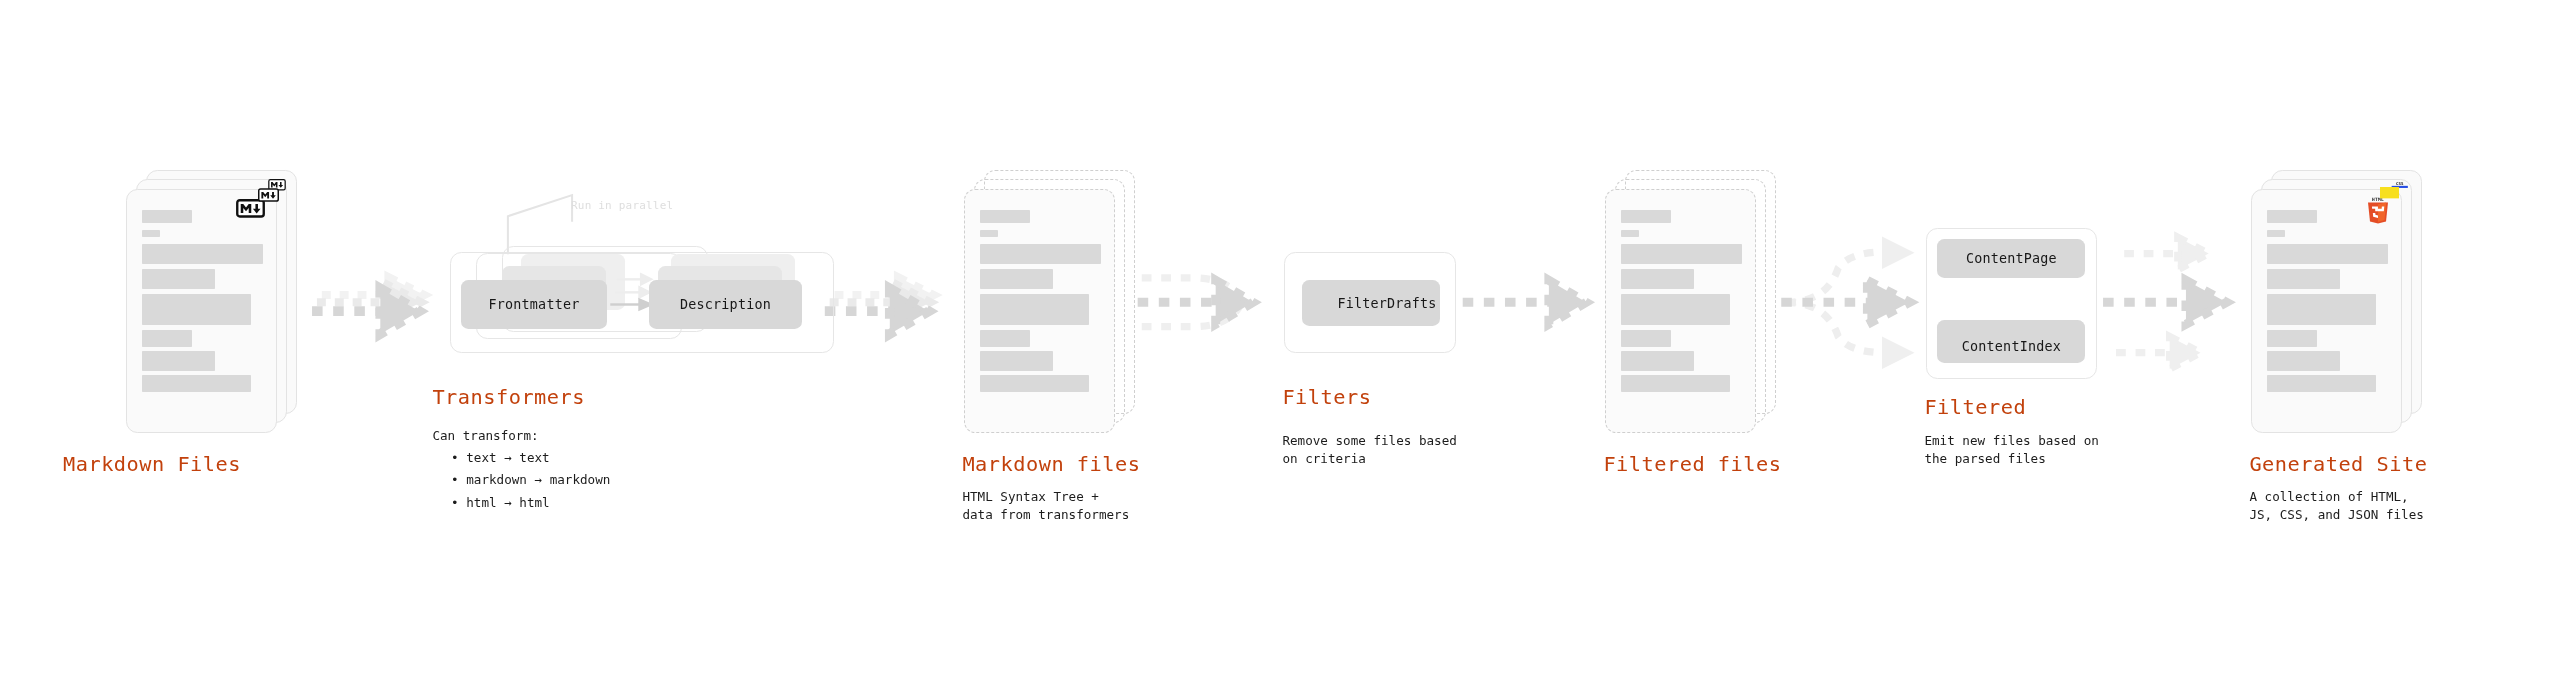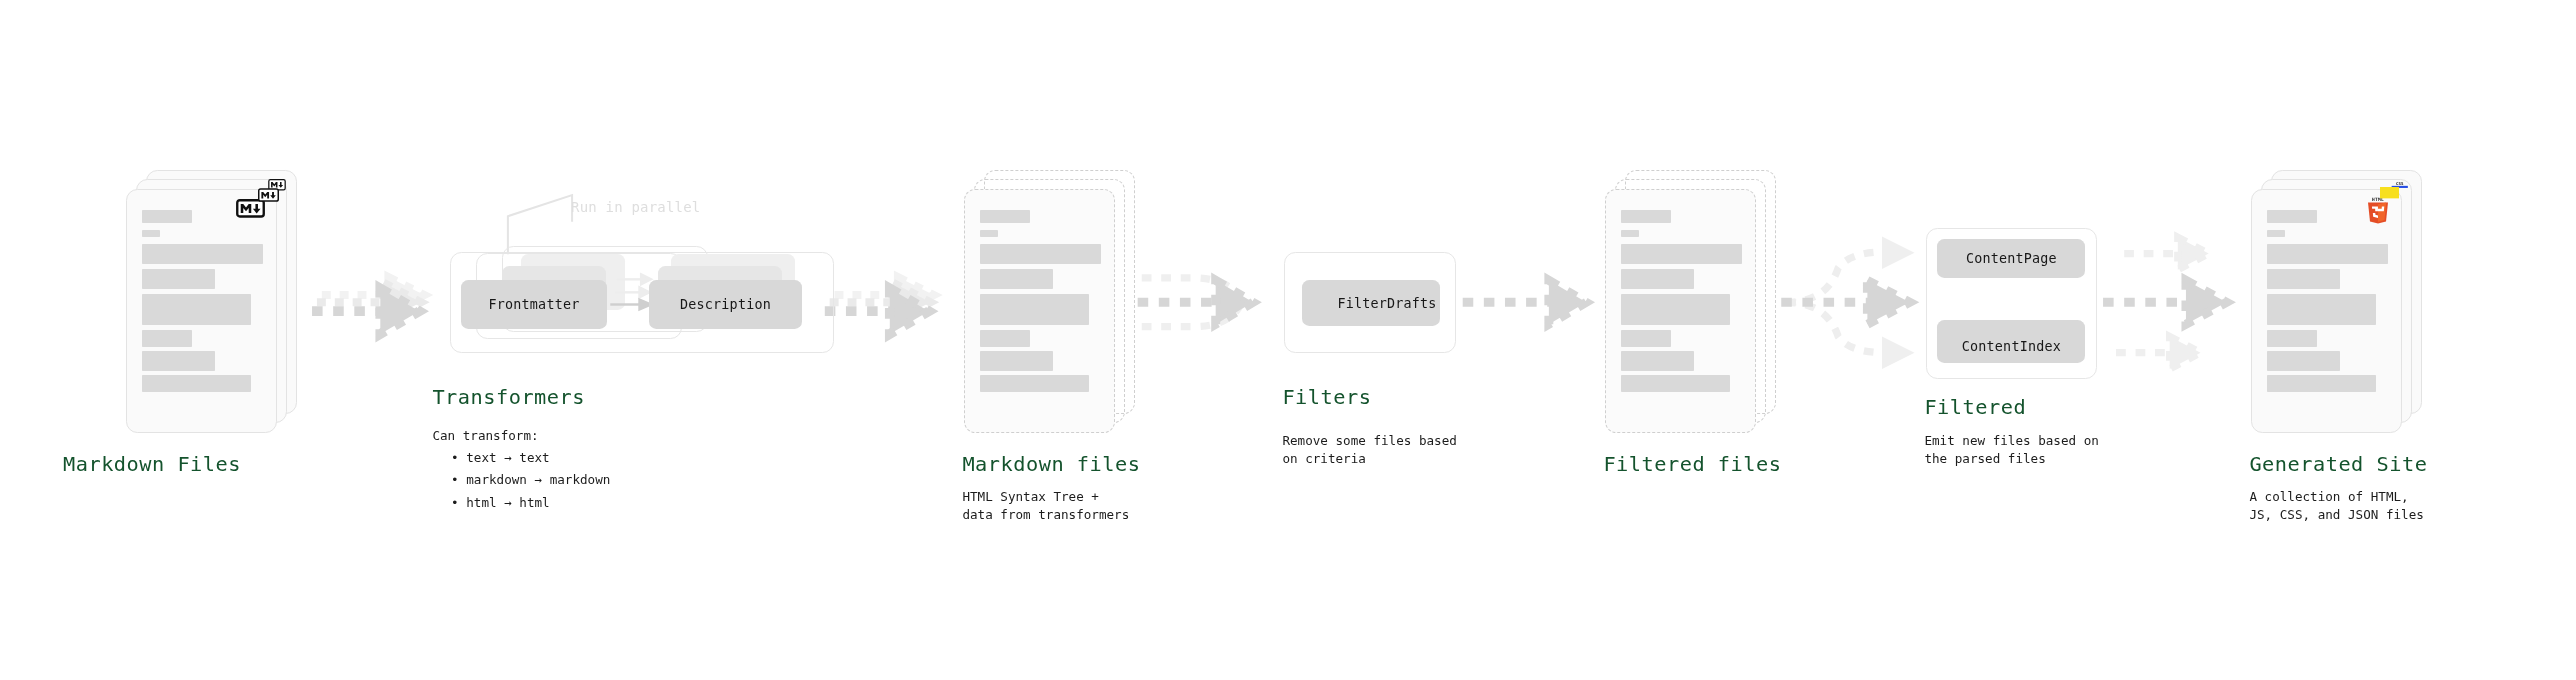--- a/index.html
+++ b/index.html
@@ -66,21 +66,21 @@
     position: absolute;
     z-index: 6;
   }
   .mini-badge { width: 18px; height: 4.1px; }
 
   
   .stage-title {
     position: absolute;
     font-size: 20.3px;
     letter-spacing: 0.5px;
-    color: #14532d;
+    color: #c2410c;
     white-space: nowrap;
   }
   .stage-desc {
     position: absolute;
     font-size: 12.6px;
     line-height: 1.42;
     color: #1c1c1c;
     white-space: pre;
   }
 
@@ -104,21 +104,21 @@
     color: #171717;
     white-space: nowrap;
     letter-spacing: 0.2px;
   }
   .chip.faded1 { background: #e6e6e6; color: transparent; }
   .chip.faded2 { background: #efefef; color: transparent; }
 
   
   .parallel-label {
     position: absolute;
-    font-size: 14px;
+    font-size: 11px;
     color: #dedede;
     white-space: nowrap;
     letter-spacing: 0.2px;
   }
 
   svg.overlay {
     position: absolute;
     left: 0; top: 0;
     width: 2576px; height: 681px;
     pointer-events: none;

